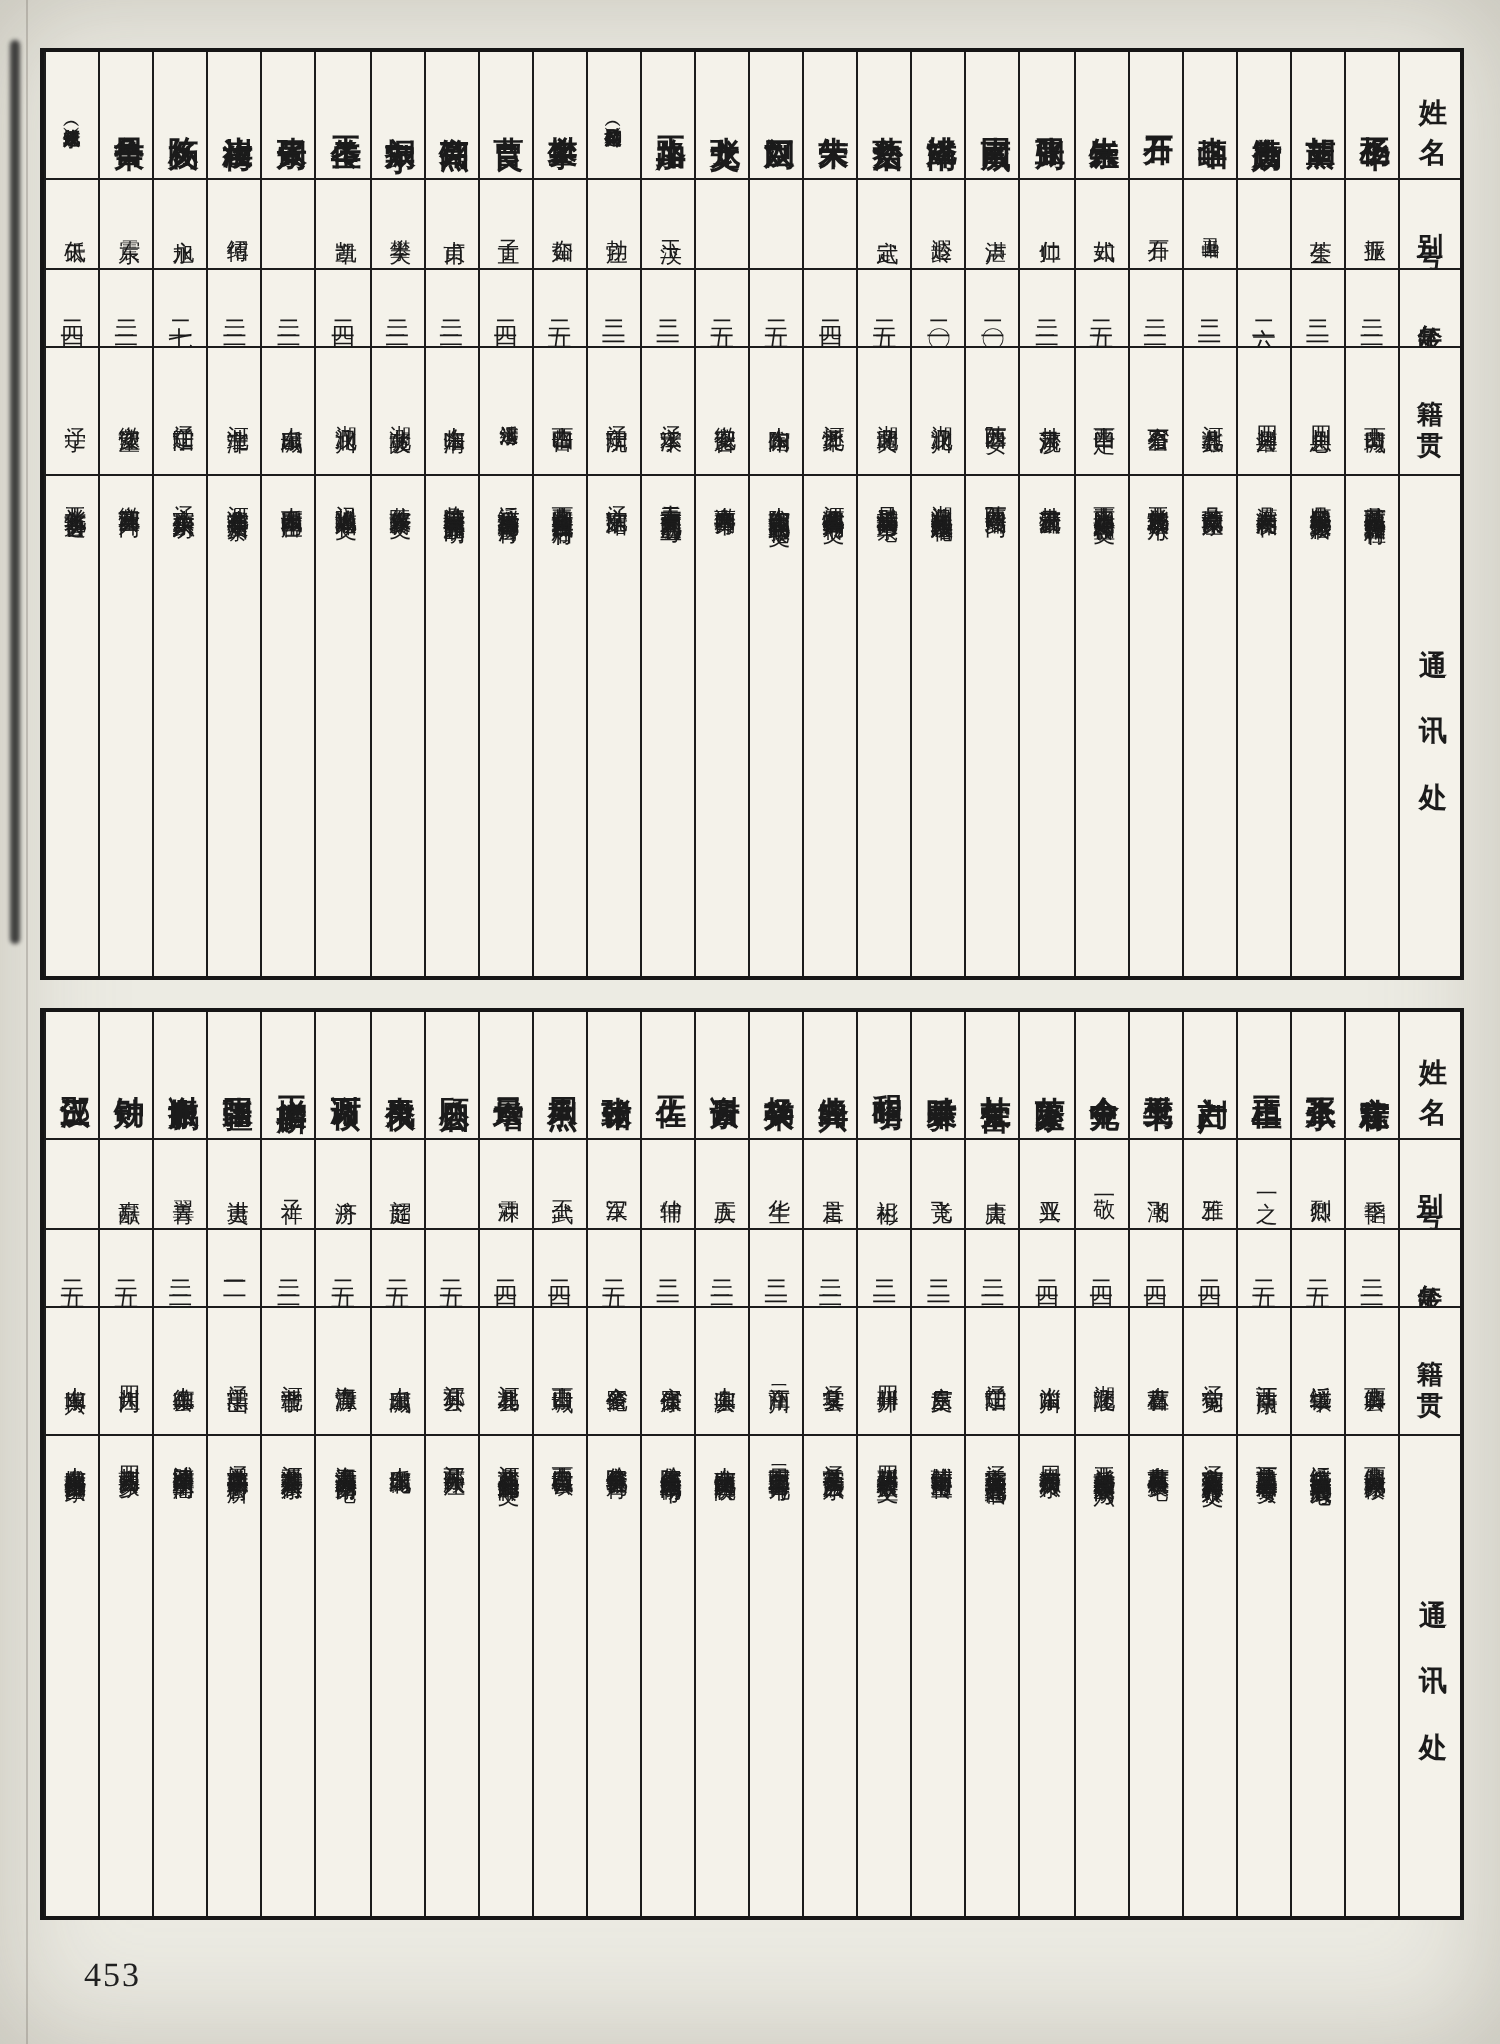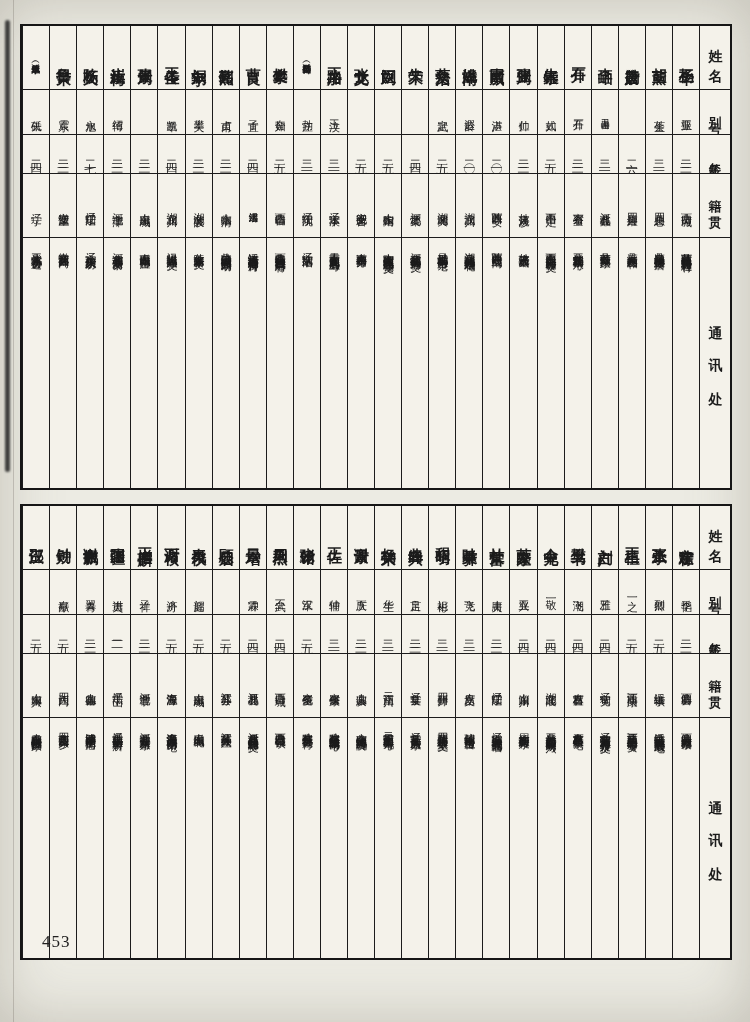--- a/index.html
+++ b/index.html
@@ -50,21 +50,21 @@
   .byname.sm{font-size:9px;letter-spacing:.02em;}
   .origin.sm{font-size:9.5px;letter-spacing:.02em;}
 
   .header-col .cell{font-weight:700;}
   .h-name  {height:64px;font-size:14px;letter-spacing:1.4em;}
   .h-byname{height:45px;font-size:13px;letter-spacing:.5em;}
   .h-age   {height:39px;font-size:12px;letter-spacing:.15em;}
   .h-origin{height:64px;font-size:13px;letter-spacing:1.2em;}
   .h-address{flex:1;font-size:14px;letter-spacing:2.4em;padding-top:0;justify-content:center;}
 
-  .page-number{position:absolute;left:42px;top:932px;font-size:17px;
+  .page-number{position:absolute;left:42px;top:978px;font-size:17px;
     font-family:"Liberation Serif", serif;color:#202020;letter-spacing:1px;}
 </style>
 </head>
 <body>
 
 <div class="vignette"></div>
 <div class="gutter-streak"></div>
 <div class="gutter-line"></div>
 
 <section class="dir-table t-top">

